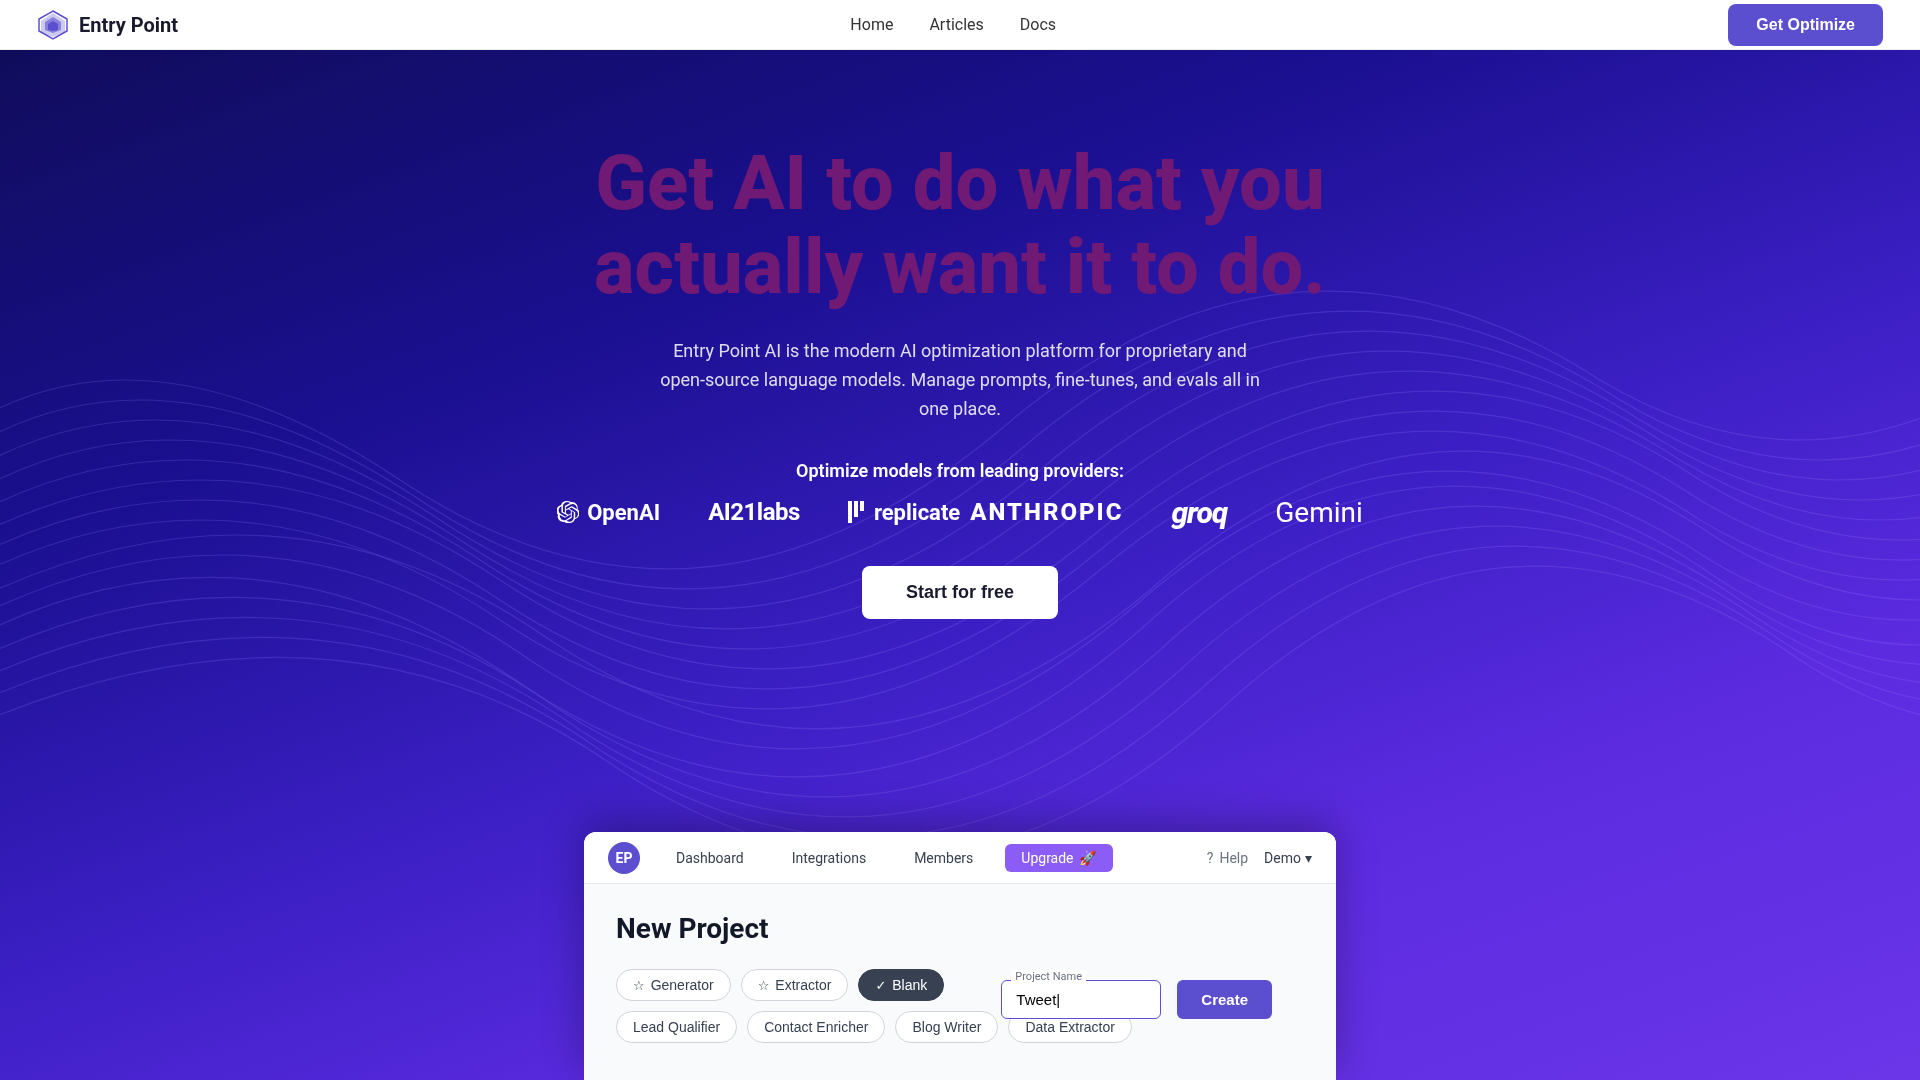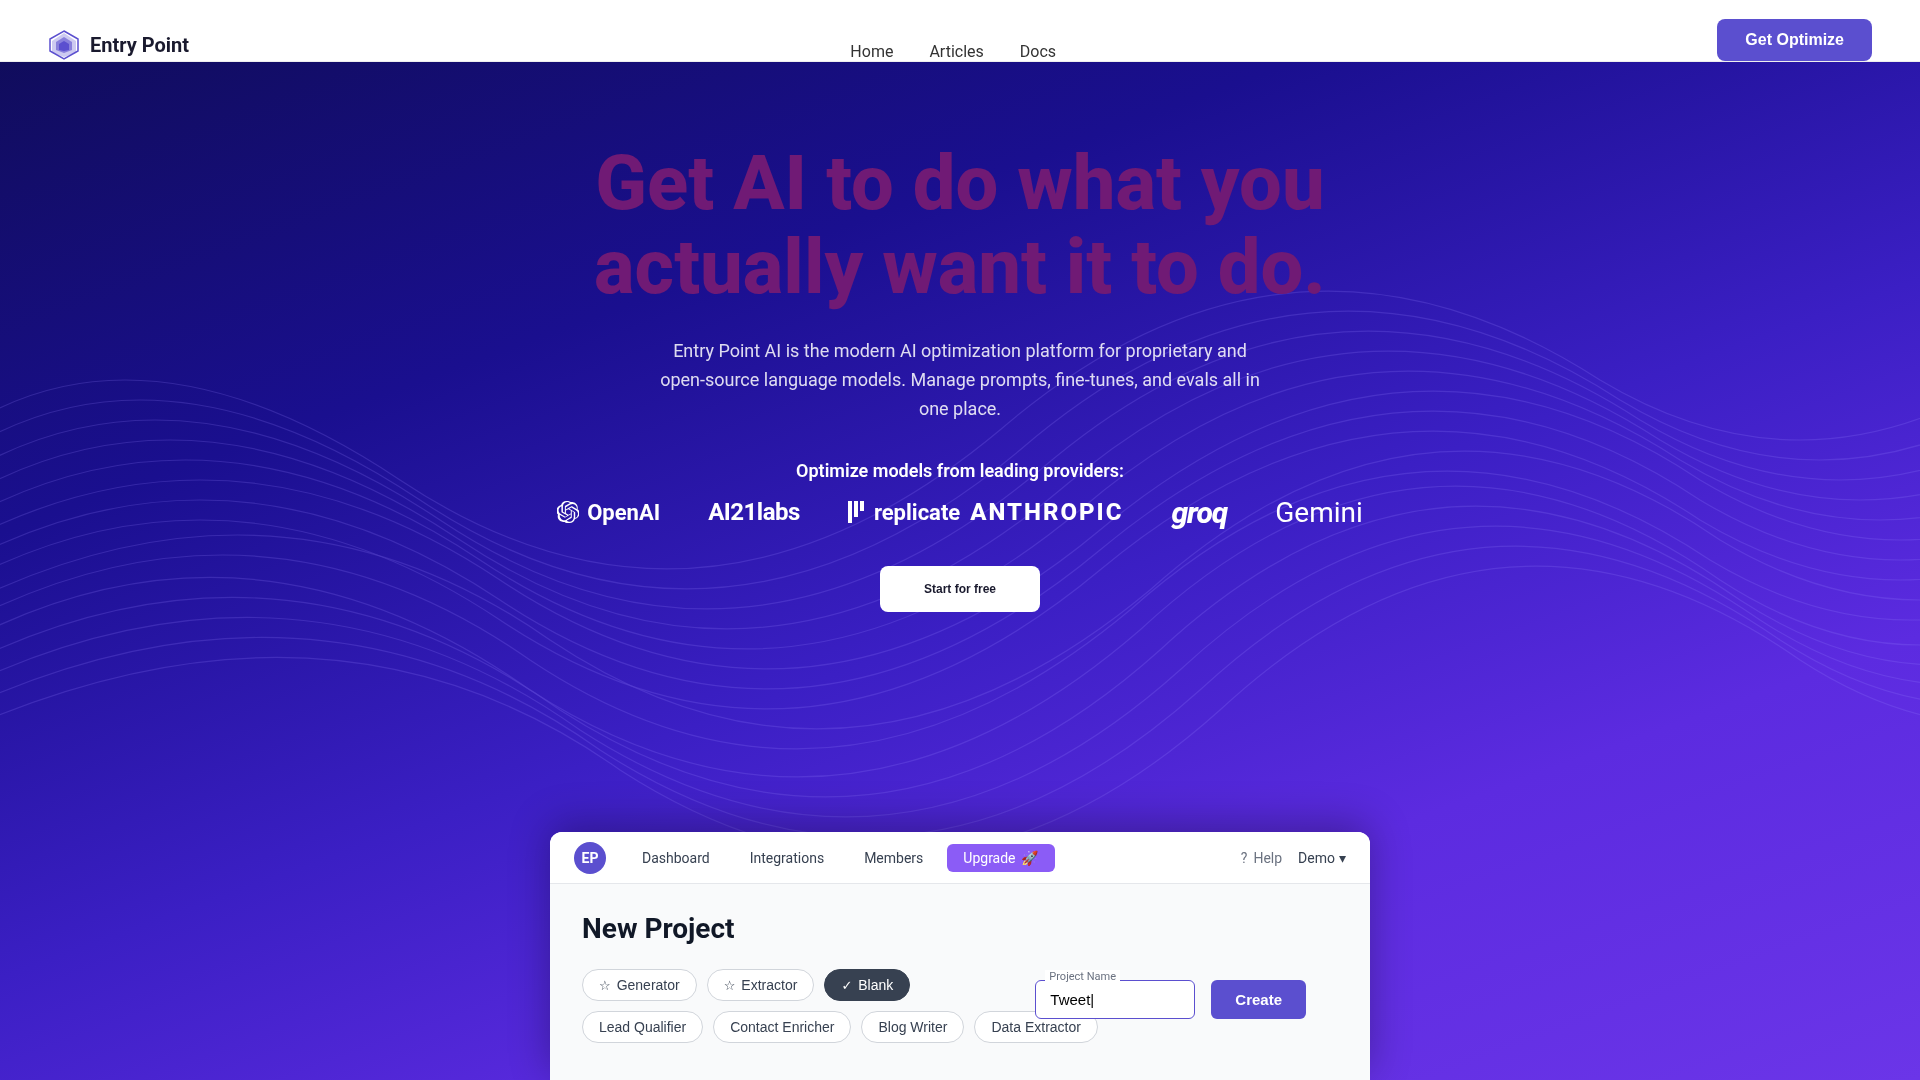--- a/index.html
+++ b/index.html
@@ -1,23 +1,23 @@
 <!DOCTYPE html>
 <html><head>
   <meta charset="utf-8">
   <style>
     * { margin: 0; padding: 0; box-sizing: border-box; }
     body { font-family: -apple-system, BlinkMacSystemFont, 'Segoe UI', Roboto, sans-serif; width: 1920px; height: 1080px; overflow: hidden; }
 
     
     .navbar {
-      position: absolute; top: 0; left: 0; right: 0; height: 62px;
+      position: absolute; top: 0; left: 0; right: 0; height: 50px;
       background: #fff;
-      display: flex; align-items: flex-end; justify-content: space-between;
-      padding: 0 48px;
+      display: flex; align-items: center; justify-content: space-between;
+      padding: 0 37px;
       z-index: 100;
       border-bottom: 1px solid #eee;
     }
     .nav-logo { display: flex; align-items: center; gap: 10px; }
     .nav-logo-icon { width: 32px; height: 32px; }
     .nav-logo-text { font-size: 20px; font-weight: 700; color: #1a1a2e; }
     .nav-links { display: flex; gap: 36px; }
     .nav-links a { text-decoration: none; color: #333; font-size: 16px; }
     .btn-get-started {
       background: #5b4fcf; color: #fff; border: none; border-radius: 8px;
@@ -61,46 +61,46 @@
       margin-top: 14px; display: flex; flex-direction: row; align-items: center; gap: 10px;
     }
     .providers-row { display: flex; align-items: center; gap: 48px; }
 
     .provider-logo { color: #fff; font-size: 22px; font-weight: 700; display: flex; align-items: center; gap: 8px; }
     .provider-logo svg { fill: #fff; }
 
     .btn-start-free {
       margin-top: 36px;
       background: #fff; color: #1a1a2e; border: none; border-radius: 8px;
-      padding: 16px 44px; font-size: 12px; font-weight: 600; cursor: pointer;
+      padding: 16px 44px; font-size: 18px; font-weight: 600; cursor: pointer;
     }
 
     
     .app-window {
       position: absolute; bottom: 0; left: 50%; transform: translateX(-50%);
-      width: 820px;
+      width: 752px;
       background: #fff; border-radius: 12px 12px 0 0;
       box-shadow: 0 -8px 40px rgba(0,0,0,0.3);
       overflow: hidden;
     }
 
     
     .app-nav {
       background: #fff; padding: 0 24px;
       display: flex; align-items: center; gap: 0;
       border-bottom: 1px solid #e5e7eb;
       height: 52px;
     }
     .app-nav-logo {
       width: 32px; height: 32px; margin-right: 20px;
       background: #5b4fcf; border-radius: 50%;
       display: flex; align-items: center; justify-content: center;
       color: #fff; font-size: 14px; font-weight: 700;
     }
-    .app-nav-items { display: flex; align-items: center; gap: 8px; flex: 1; }
+    .app-nav-items { display: flex; align-items: center; gap: 16px; flex: 1; }
     .app-nav-item {
       padding: 6px 16px; border-radius: 6px; font-size: 14px; color: #374151; cursor: pointer;
     }
     .app-nav-item.active { background: #8b5cf6; color: #fff; display: flex; align-items: center; gap: 6px; }
     .app-nav-right { display: flex; align-items: center; gap: 16px; }
     .app-nav-help { display: flex; align-items: center; gap: 6px; color: #6b7280; font-size: 14px; cursor: pointer; }
     .app-nav-demo { display: flex; align-items: center; gap: 4px; color: #374151; font-size: 14px; cursor: pointer; }
 
     
     .app-body { padding: 28px 32px; background: #f9fafb; }

